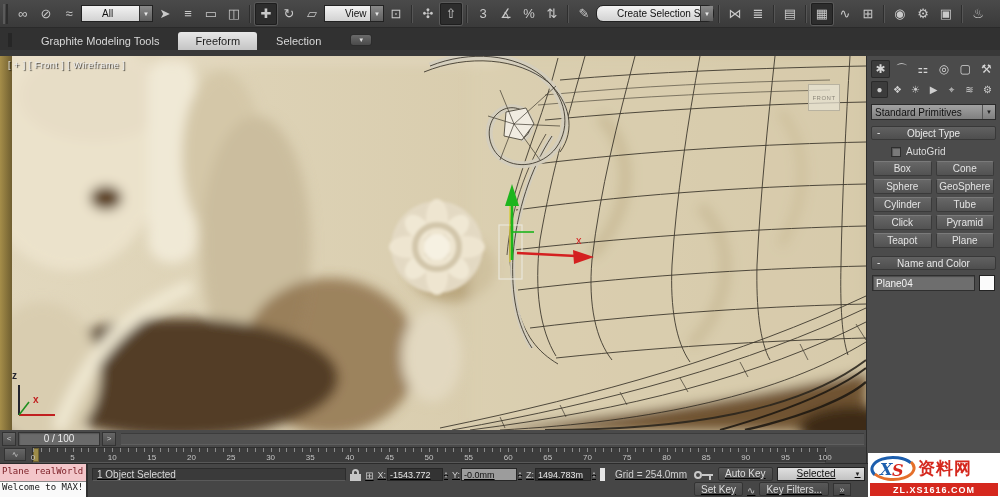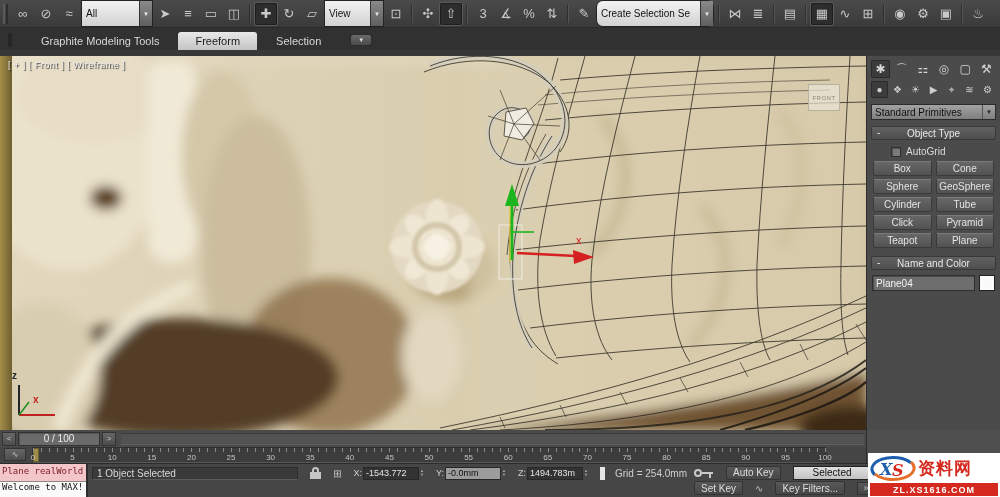--- a/index.html
+++ b/index.html
@@ -6,22 +6,22 @@
   html,body { width:1000px; height:497px; overflow:hidden; background:#3f3f3f;
     font-family:"Liberation Sans", sans-serif; }
   
   .toolbar { height:28px; background:linear-gradient(#4a4a4a,#3a3a3a); border-bottom:1px solid #2a2a2a;
     display:flex; align-items:center; gap:1px; padding:0 3px; }
   .thandle { width:5px; height:20px; border-left:2px solid #5a5a5a; border-right:2px solid #2d2d2d; margin-right:3px;}
   .tbtn { width:22px; height:22px; display:flex; align-items:center; justify-content:center;
     color:#c9c9c9; font-size:13px; border-radius:2px; flex:0 0 auto; }
   .tbtn.pressed { background:#2d2d2d; box-shadow:inset 0 0 0 1px #1e1e1e, 0 0 0 1px #5a5a5a; }
   .tsep { width:2px; height:18px; background:#2e2e2e; border-right:1px solid #555; margin:0 3px; flex:0 0 auto;}
-  .tdrop { height:27px; background:linear-gradient(#f2f2f2,#d2d2d2); border:1px solid #222; color:#111;
-    font-size:10px; display:flex; align-items:center; flex:0 0 auto; }
+  .tdrop { height:17px; background:linear-gradient(#f2f2f2,#d2d2d2); border:1px solid #222; color:#111;
+    font-size:10px; display:flex; align-items:center; flex:0 0 auto;padding-left:16px; }
   .tdrop .val { padding:0 4px; overflow:hidden; white-space:nowrap; flex:1; }
   .tdrop .arrow { width:13px; height:100%; background:linear-gradient(#8a8a8a,#5f5f5f); color:#e8e8e8;
     font-size:6px; display:flex; align-items:center; justify-content:center; border-left:1px solid #333;}
   .w72{width:72px;} .w60{width:60px;} .w118{width:118px;border-radius:7px;}
   
   .ribbon { height:22px; background:#313131; display:flex; align-items:flex-end; padding-left:8px; gap:2px; }
   .rhandle{ width:4px; height:14px; background:#262626; margin:0 10px 3px 0;}
   .rtab { padding:3px 17px 3px; font-size:11px; color:#d8d8d8; border-radius:3px 3px 0 0; }
   .rtab.active { background:linear-gradient(#e8e8e8,#c4c4c4); color:#1c1c1c; }
   .rmin { width:22px; height:12px; margin:0 0 4px 10px; background:linear-gradient(#6a6a6a,#4a4a4a);
@@ -90,21 +90,21 @@
   .tb-label { position:absolute; bottom:0; transform:translateX(-50%); font-size:8px; color:#c4c4c4; }
   .tb-marker { position:absolute; left:0; top:0; bottom:0; width:6px; background:#9d8c49; border:1px solid #6e6130;}
   
   .statusbar { height:34px; background:#464646; border-top:1px solid #2b2b2b; display:flex; position:relative; }
   .listener { width:88px; display:flex; flex-direction:column; border-right:2px solid #2e2e2e; }
   .lst-pink { flex:1; background:#f3c6ca; color:#7c2027; font-family:"DejaVu Sans Mono", monospace;
     font-size:9px; padding:2px 2px 0; white-space:nowrap; overflow:hidden;}
   .lst-white { flex:1; background:#fafafa; color:#141414; font-family:"DejaVu Sans Mono", monospace;
     font-size:9px; padding:0 2px 0; white-space:nowrap; overflow:hidden; border-top:1px solid #888;}
   .sb-center { flex:1; display:flex; flex-direction:column; padding:1px 4px; min-width:0;}
-  .sb-row { height:16px; display:flex; align-items:center; gap:12px; min-width:0;}
+  .sb-row { height:16px; display:flex; align-items:flex-end; gap:4px; min-width:0;text-decoration:underline;}
   .selstatus { flex:1; max-width:300px; height:13px; background:#3a3a3a; border:1px solid #2c2c2c;
     border-bottom-color:#5a5a5a; color:#d8d8d8; font-size:10px; display:flex; align-items:center; padding-left:4px;}
   .prompt { flex:1; color:#c8c8c8; font-size:10px; white-space:nowrap; overflow:hidden; }
   .coord { display:flex; align-items:center; gap:1px; }
   .coord .lab { color:#cfcfcf; font-size:9px; }
   .cfield { width:56px; height:13px; background:#333; border:1px solid #272727; color:#e6e6e6;
     font-size:9px; display:flex; align-items:center; padding:0 2px; white-space:nowrap; overflow:hidden;}
   .cfield.lit { background:#9c9c9c; color:#101010; }
   .spin { display:flex; flex-direction:column; justify-content:center; font-size:4px; color:#aaa; line-height:4px;}
   .gridbox { width:88px; height:13px; color:#cfcfcf; font-size:10px; display:flex; align-items:center;

